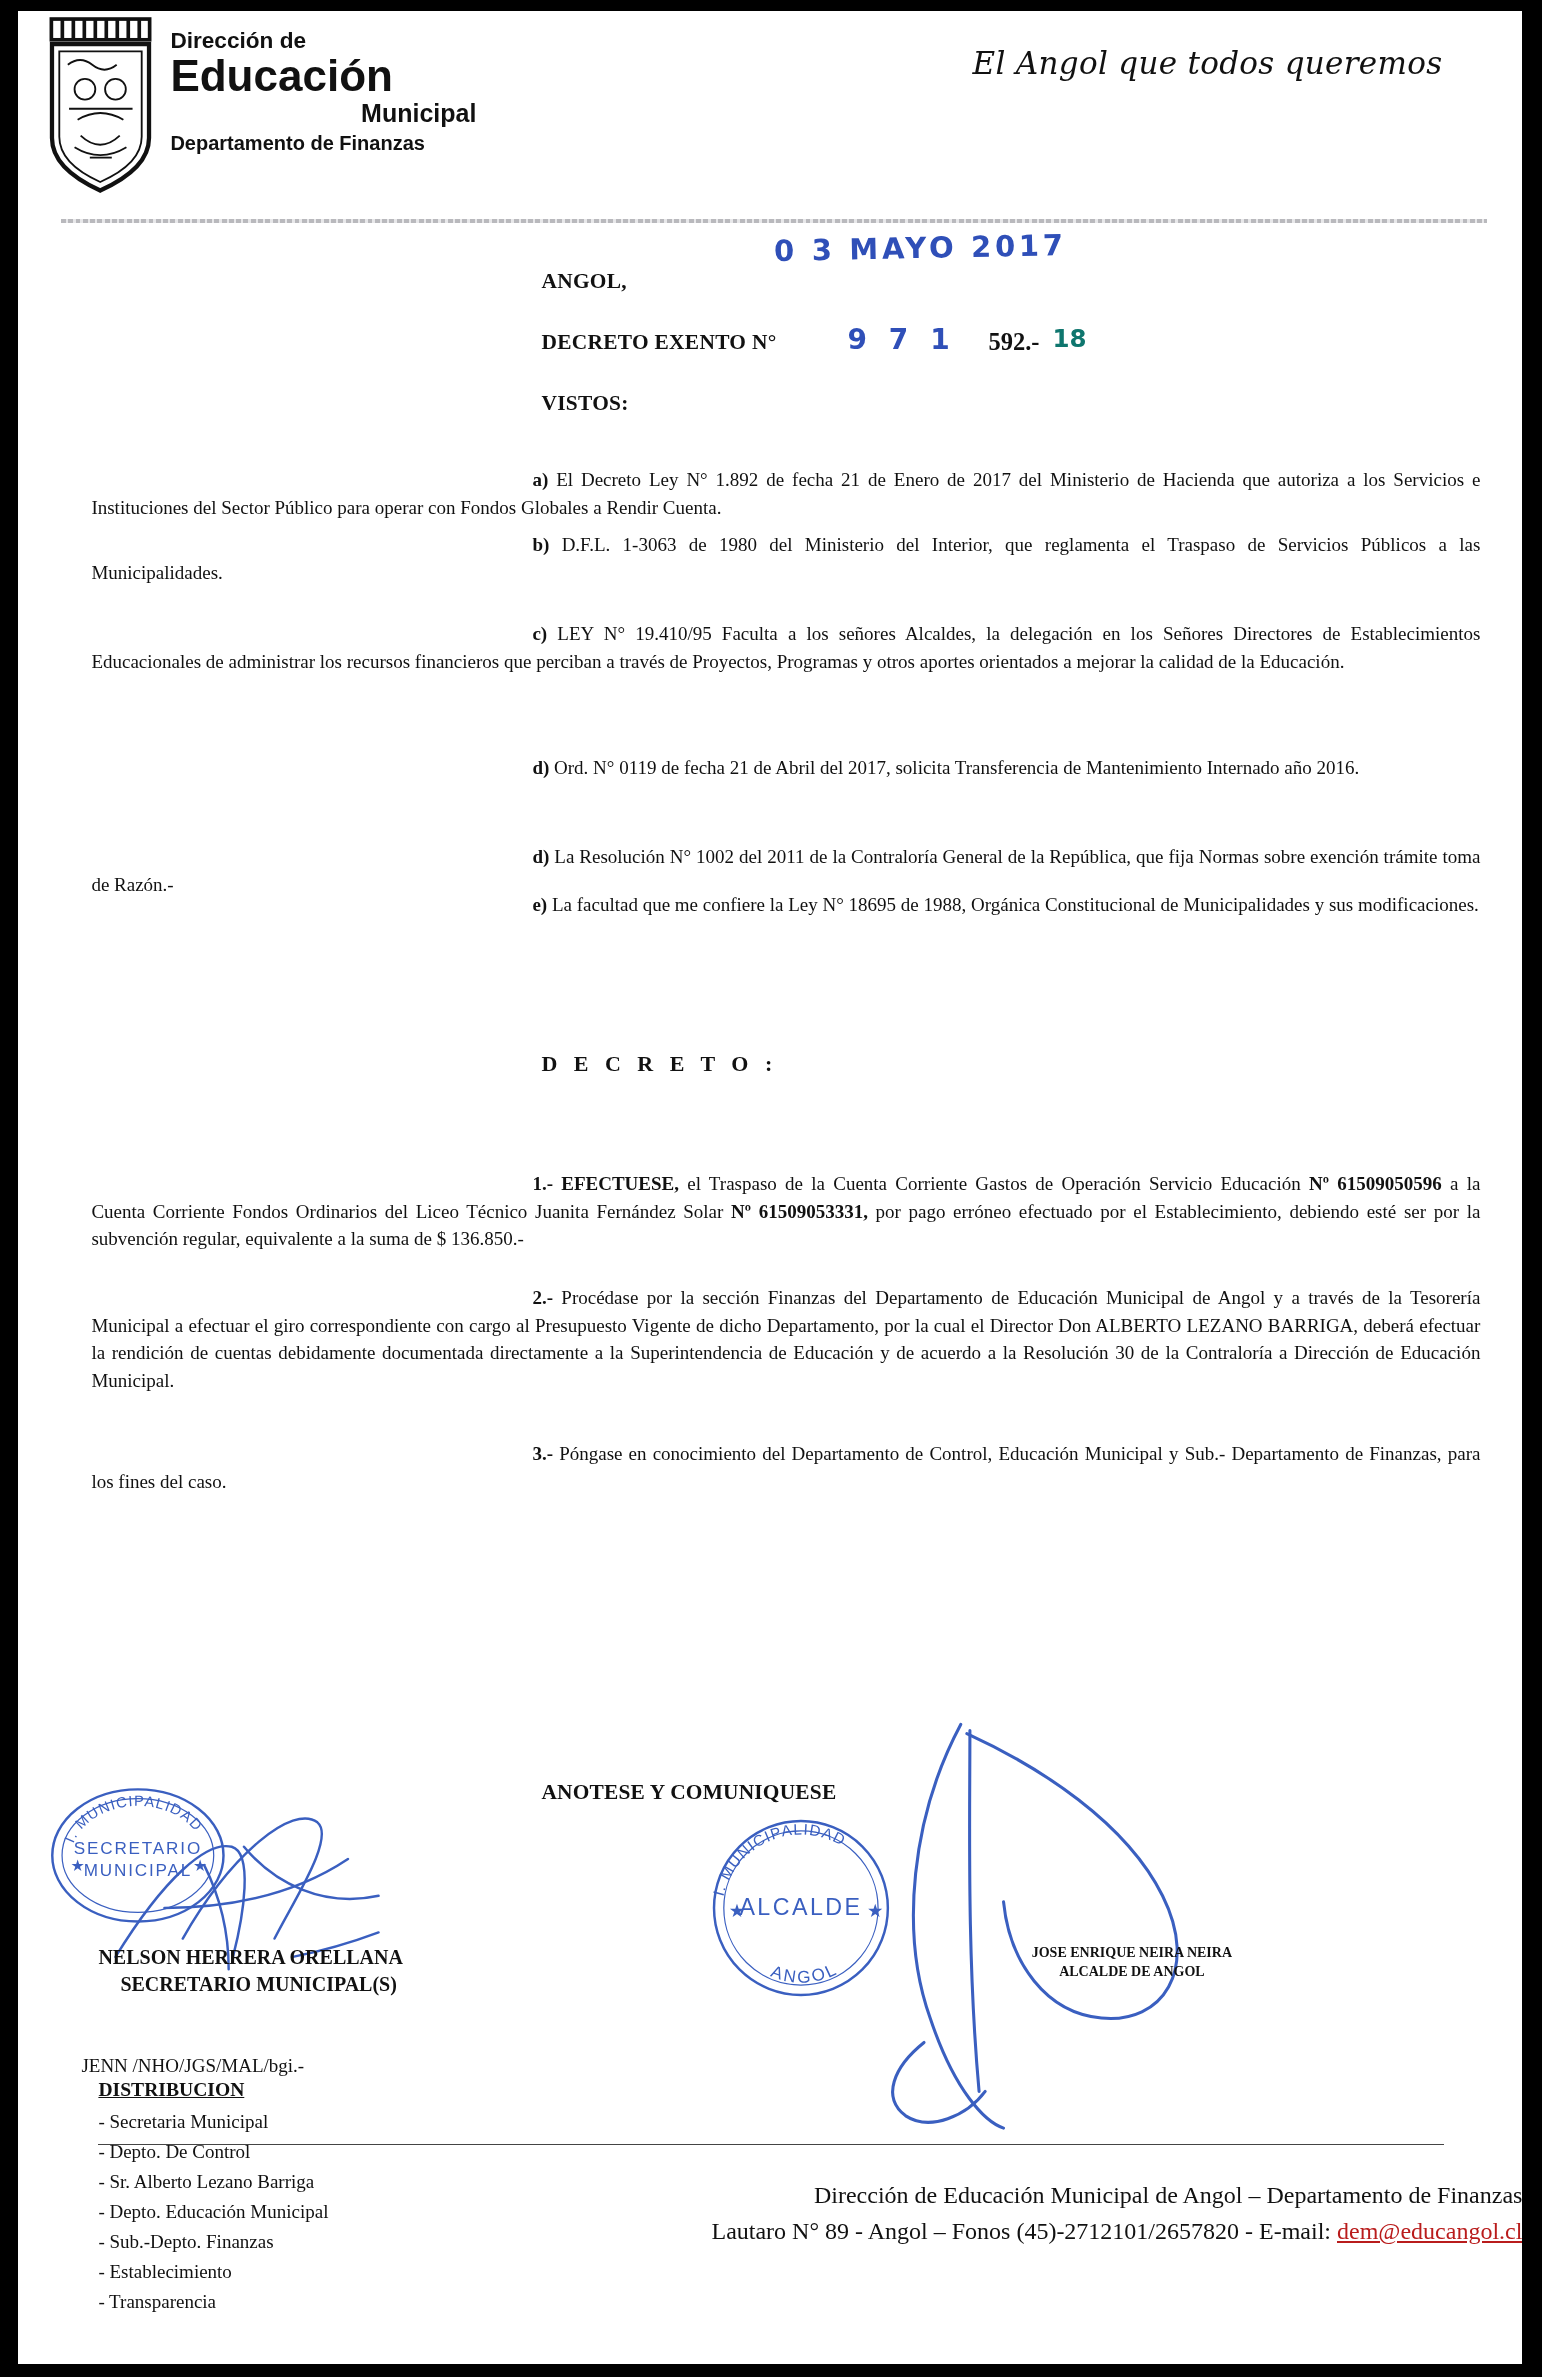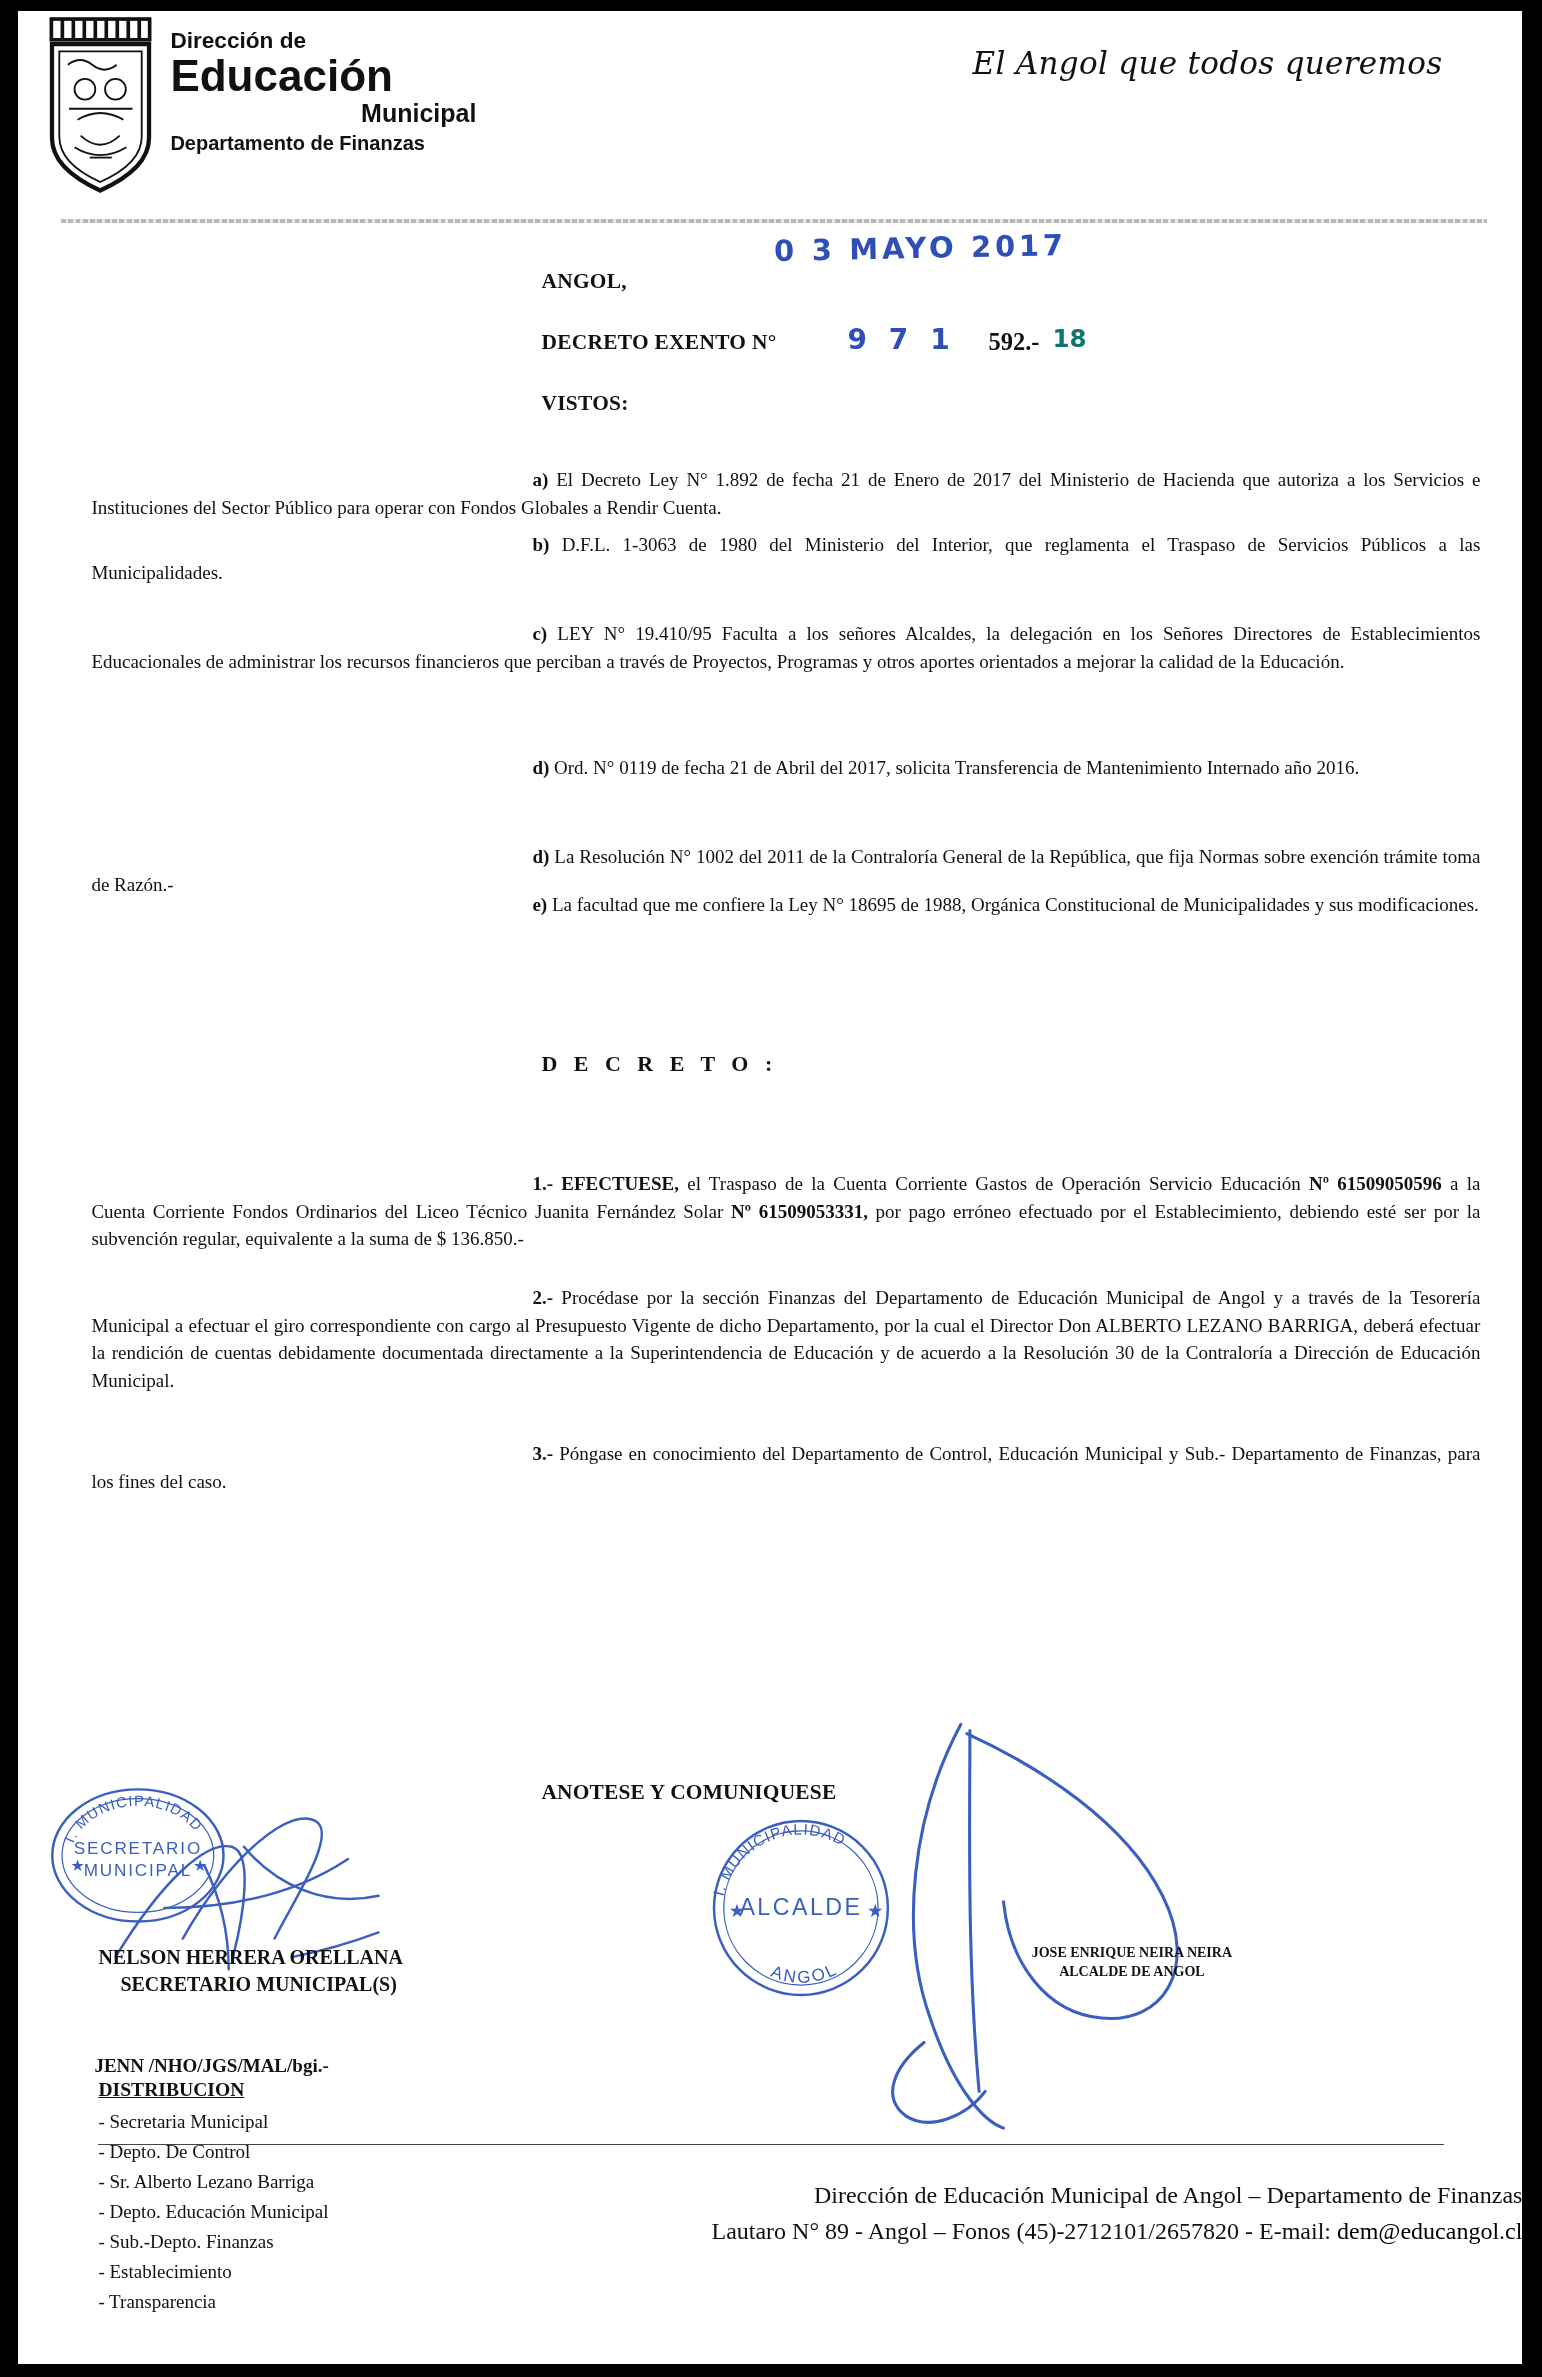--- a/index.html
+++ b/index.html
@@ -203,23 +203,23 @@
     left: 924px;
     top: 1713px;
     font-weight: bold;
     font-size: 14px;
     line-height: 1.35;
     text-align: center;
     width: 379px;
   }
   .initials {
     position: absolute;
-    left: 76px;
+    left: 63px;
     top: 1824px;
-    font-weight: bold;
+    font-weight: normal;
     font-size: 19px;
   }
   .distrib-title {
     position: absolute;
     left: 80px;
     top: 1848px;
     font-weight: bold;
     font-size: 19.6px;
     text-decoration: underline;
   }
@@ -245,21 +245,22 @@
     left: 0;
     top: 2166px;
     width: 1504px;
     text-align: right;
     font-family: "Liberation Serif", serif;
     font-size: 24px;
     color: #111;
     line-height: 1.5;
   }
   .footer .mail {
-    color: #000000;
+    color: #b91c1c;
+    text-decoration: underline;
   }
 
   
   .stamp {
     position: absolute;
     color: #3a5fc0;
   }
   .sig-ink {
     position: absolute;
     pointer-events: none;

